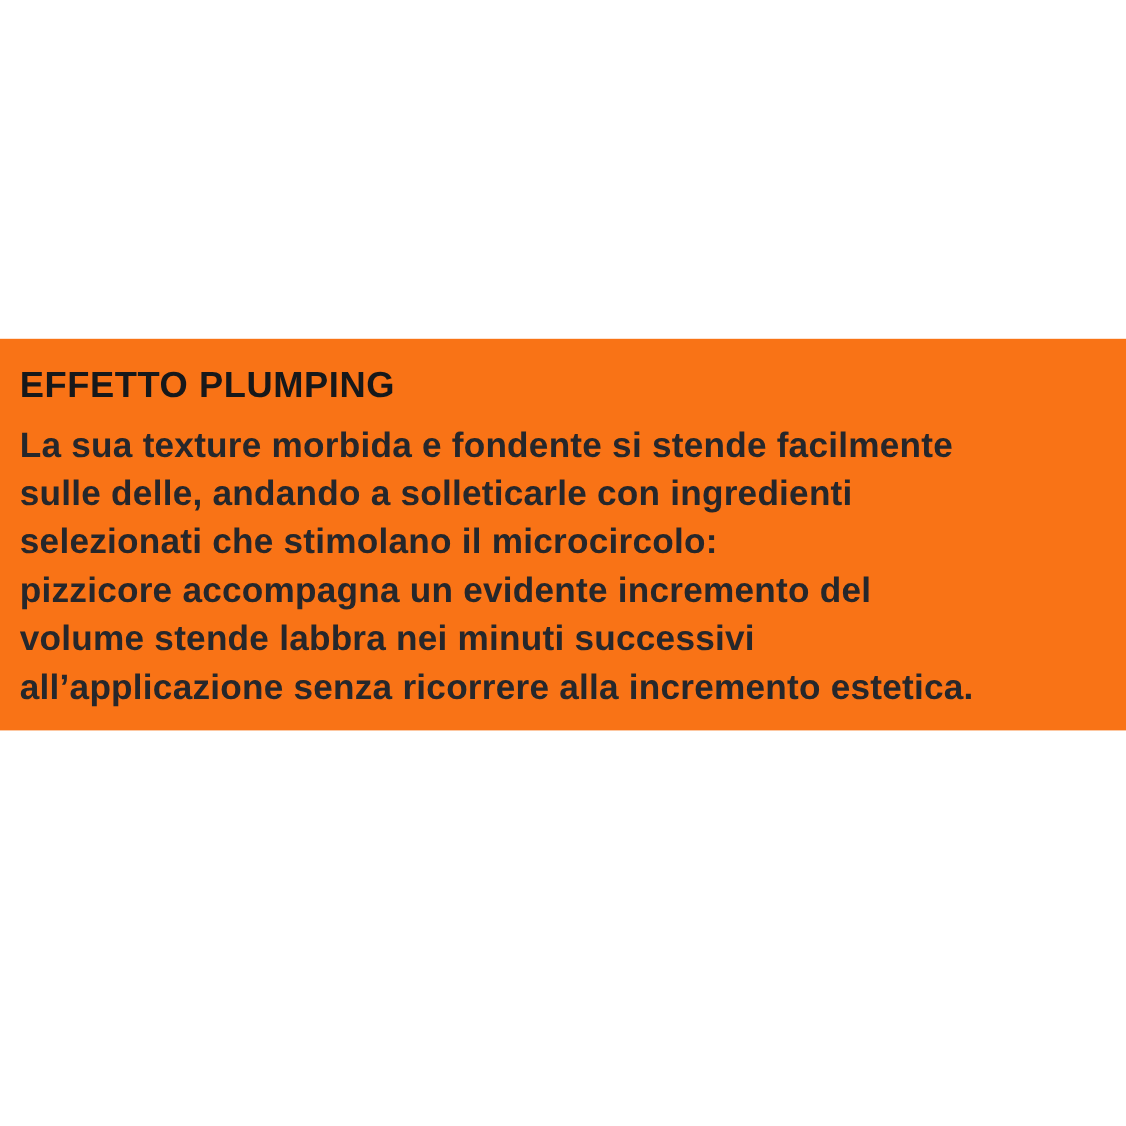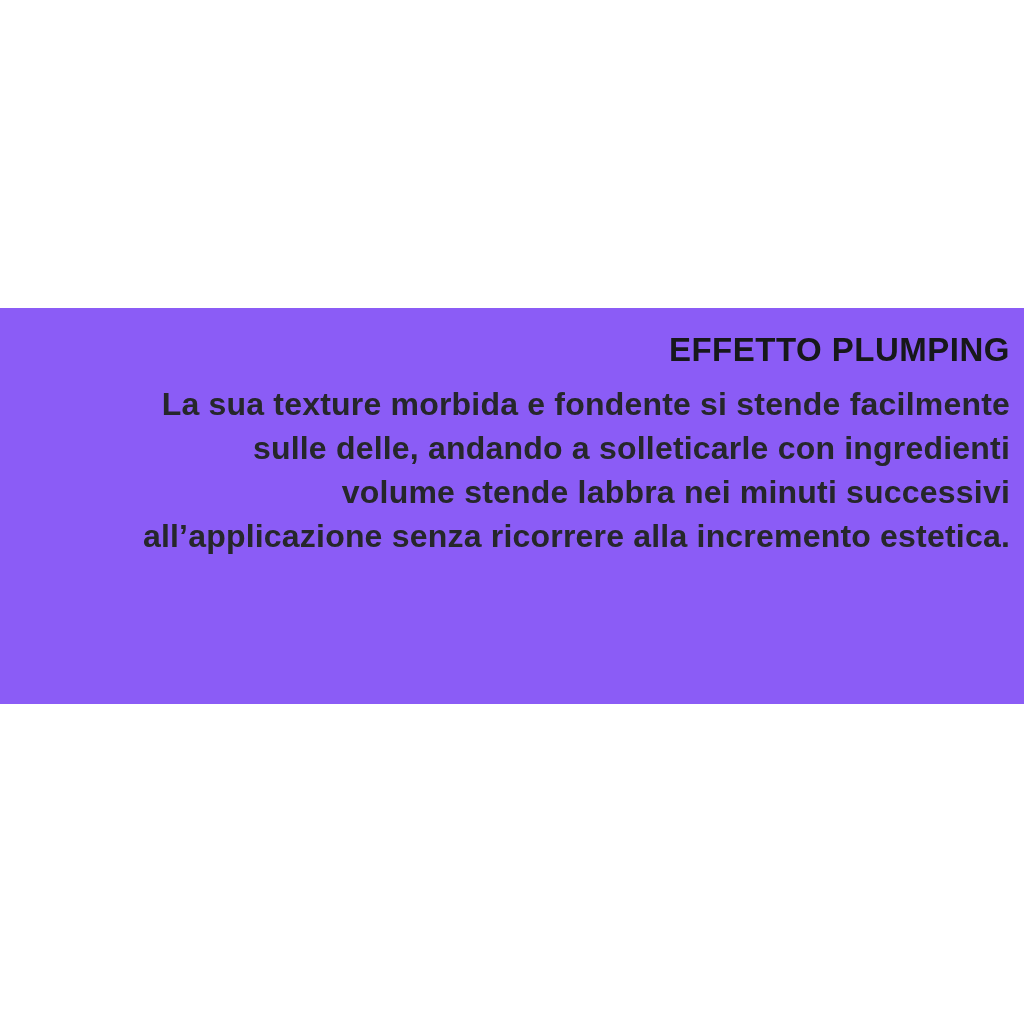--- a/index.html
+++ b/index.html
@@ -12,25 +12,24 @@
     background: #ffffff;
     font-family: "Liberation Sans", "DejaVu Sans", sans-serif;
     overflow: hidden;
     position: relative;
   }
   .plumping-panel {
     position: absolute;
     left: 0;
     top: 308px;
     width: 1024px;
-    height: 396px;
-    background: #8b5cf6;
+    height: 356px;
+    background: #f97316;
     box-sizing: border-box;
     padding: 22px 14px 0 18px;
-    text-align: right;
   }
   .panel-heading {
     margin: 0;
     font-size: 33px;
     font-weight: 800;
     letter-spacing: 0.5px;
     color: #17181a;
     line-height: 1.2;
   }
   .panel-body {
@@ -46,16 +45,18 @@
   }
 </style>
 </head>
 <body>
 
 <section class="plumping-panel">
   <h1 class="panel-heading">EFFETTO PLUMPING</h1>
   <div class="panel-body">
     <div class="body-line">La sua texture morbida e fondente si stende facilmente</div>
     <div class="body-line">sulle delle, andando a solleticarle con ingredienti</div>
+    <div class="body-line">selezionati che stimolano il microcircolo:</div>
+    <div class="body-line">pizzicore accompagna un evidente incremento del</div>
     <div class="body-line">volume stende labbra nei minuti successivi</div>
     <div class="body-line">all’applicazione senza ricorrere alla incremento estetica.</div>
   </div>
 </section>
 
 </body></html>

